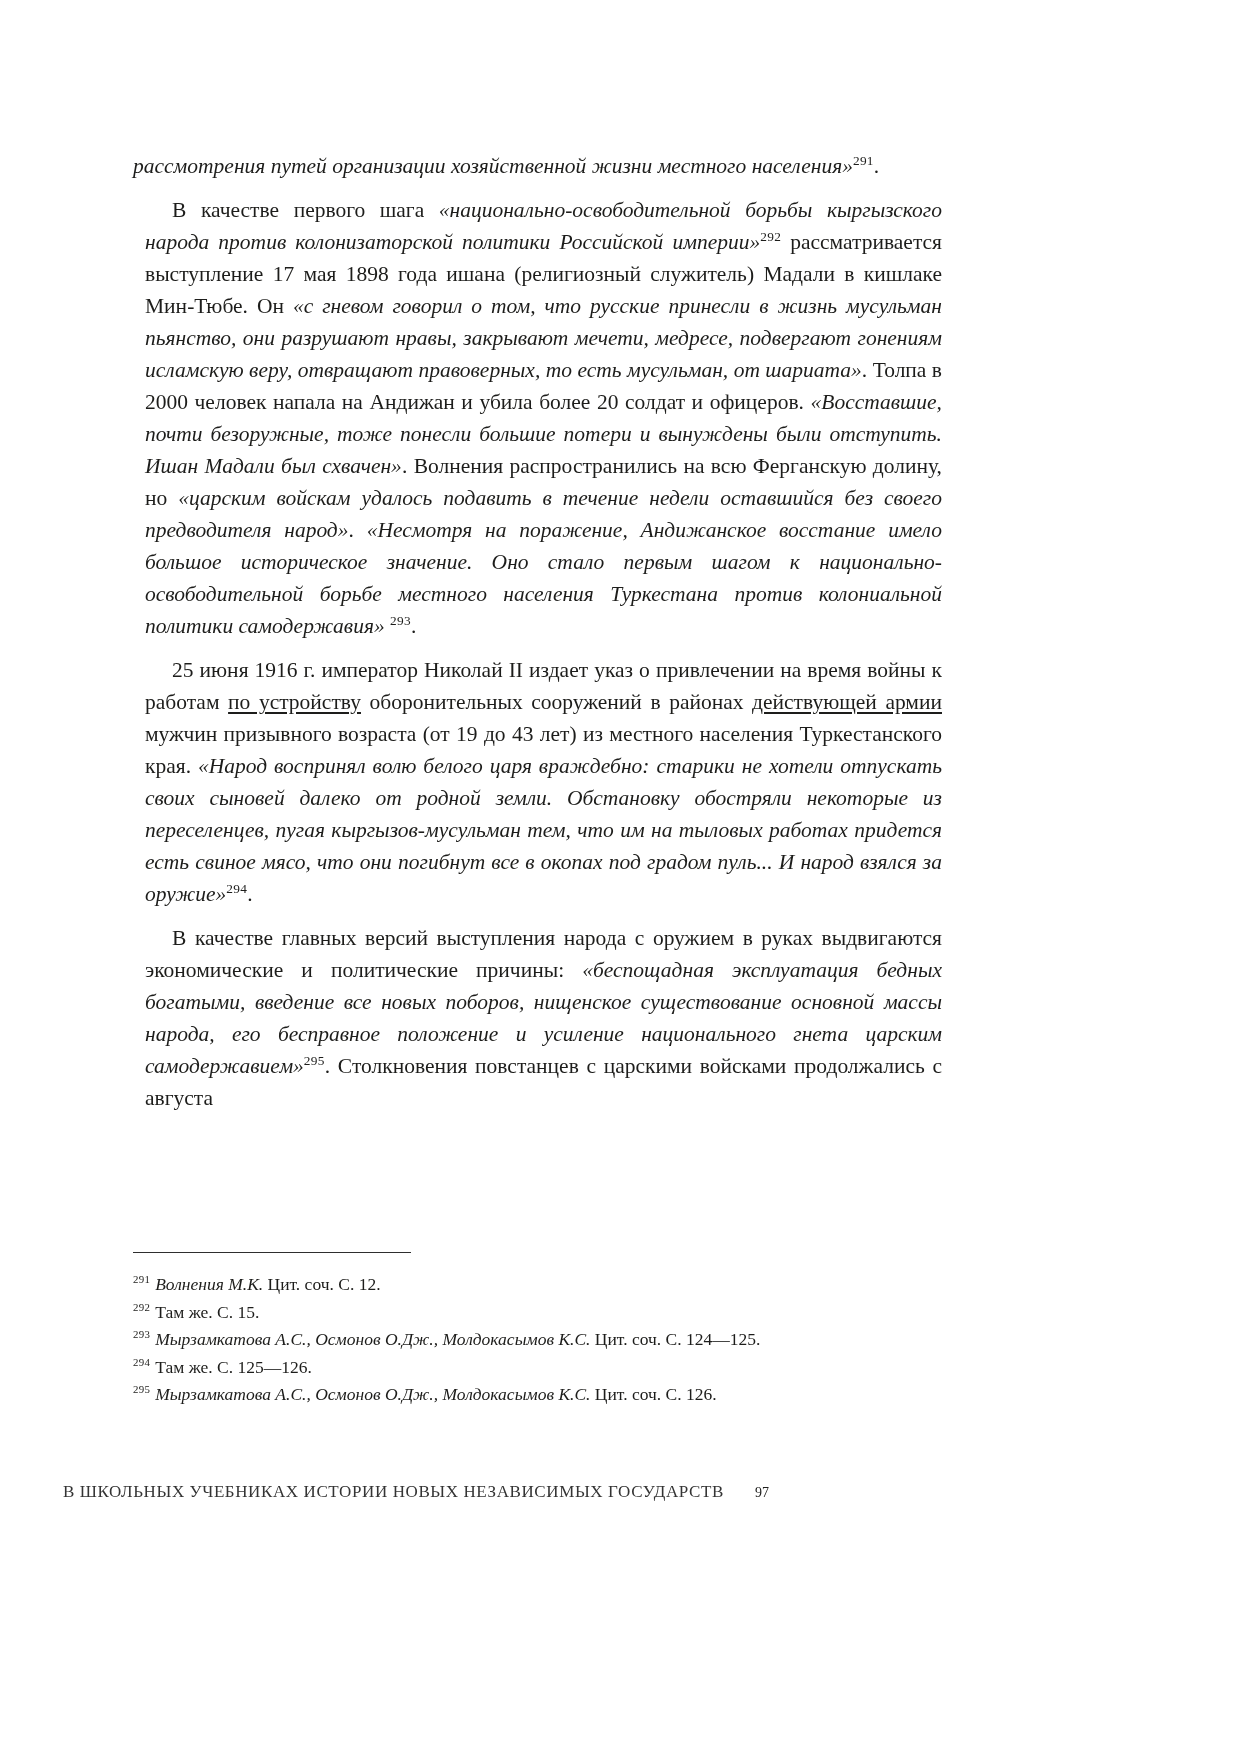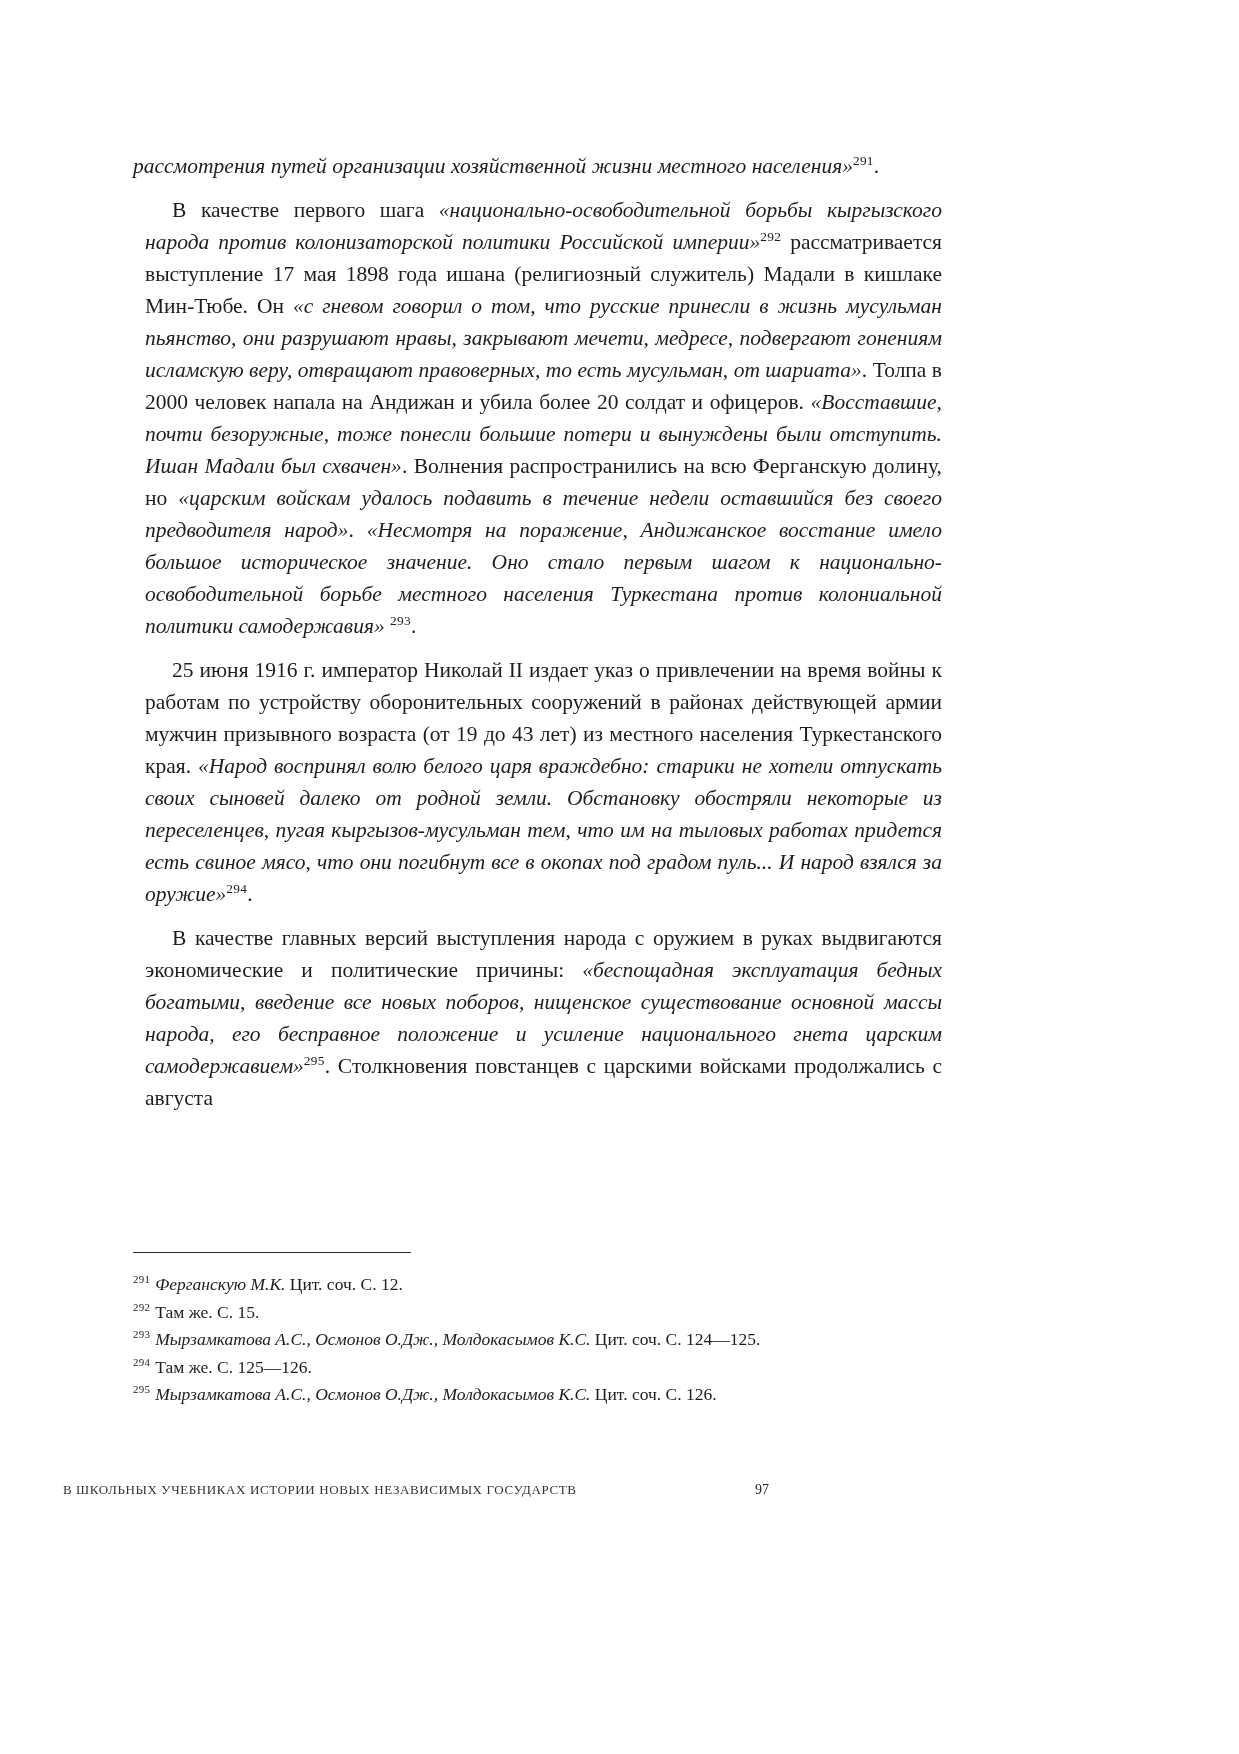--- a/index.html
+++ b/index.html
@@ -19,21 +19,21 @@
     top: 150px;
     width: 809px;
     font-size: 21.5px;
     line-height: 32px;
     text-align: justify;
   }
   p.para { margin: 0; }
   p.para + p.para { margin-top: 12px; margin-left: 12px; }
   p.para.indent { text-indent: 27px; }
   .it { font-style: italic; }
-  .ul { text-underline-offset: 3px; text-decoration-thickness: 1.5px; }
+  .ul { text-decoration: underline; text-underline-offset: 3px; text-decoration-thickness: 1.5px; }
   sup {
     font-size: 0.62em;
     line-height: 0;
     vertical-align: super;
     letter-spacing: 0.3px;
   }
   .fn-sep {
     position: absolute;
     left: 133px;
     top: 1252px;
@@ -55,21 +55,21 @@
   .footer {
     position: absolute;
     left: 63px;
     right: 298px;
     top: 1482px;
     display: flex;
     justify-content: space-between;
     align-items: baseline;
   }
   .running-title {
-    font-size: 13px;
+    font-size: 17px;
     letter-spacing: 0.6px;
     color: #343434;
   }
   .page-number {
     font-size: 14px;
     color: #1d1d1b;
   }
 </style>
 </head>
 <body>
@@ -79,21 +79,21 @@
   <div class="text-block">
       <p class="para"><span class="it">рассмотрения путей организации хозяйственной жизни местного населения»</span><sup>291</sup><span>.</span></p>
       <p class="para indent"><span>В качестве первого шага </span><span class="it">«национально-освободительной борьбы кыргызского народа против колонизаторской политики Российской империи»</span><sup>292</sup><span> рассматривается выступление 17 мая 1898 года ишана (религиозный служитель) Мадали в кишлаке Мин-Тюбе. Он </span><span class="it">«с гневом говорил о том, что русские принесли в жизнь мусульман пьянство, они разрушают нравы, закрывают мечети, медресе, подвергают гонениям исламскую веру, отвращают правоверных, то есть мусульман, от шариата»</span><span>. Толпа в 2000 человек напала на Андижан и убила более 20 солдат и офицеров. </span><span class="it">«Восставшие, почти безоружные, тоже понесли большие потери и вынуждены были отступить. Ишан Мадали был схвачен»</span><span>. Волнения распространились на всю Ферганскую долину, но </span><span class="it">«царским войскам удалось подавить в течение недели оставшийся без своего предводителя народ»</span><span>. </span><span class="it">«Несмотря на поражение, Андижанское восстание имело большое историческое значение. Оно стало первым шагом к национально-освободительной борьбе местного населения Туркестана против колониальной политики самодержавия»</span><span> </span><sup>293</sup><span>.</span></p>
       <p class="para indent"><span>25 июня 1916 г. император Николай II издает указ о привлечении на время войны к работам </span><span class="ul">по устройству</span><span> оборонительных сооружений в районах </span><span class="ul">действующей армии</span><span> мужчин призывного возраста (от 19 до 43 лет) из местного населения Туркестанского края. </span><span class="it">«Народ воспринял волю белого царя враждебно: старики не хотели отпускать своих сыновей далеко от родной земли. Обстановку обостряли некоторые из переселенцев, пугая кыргызов-мусульман тем, что им на тыловых работах придется есть свиное мясо, что они погибнут все в окопах под градом пуль... И народ взялся за оружие»</span><sup>294</sup><span>.</span></p>
       <p class="para indent"><span>В качестве главных версий выступления народа с оружием в руках выдвигаются экономические и политические причины: </span><span class="it">«беспощадная эксплуатация бедных богатыми, введение все новых поборов, нищенское существование основной массы народа, его бесправное положение и усиление национального гнета царским самодержавием»</span><sup>295</sup><span>. Столкновения повстанцев с царскими войсками продолжались с августа</span></p>
     </div>
 
   <div class="fn-sep"></div>
 
   <div class="footnotes">
-      <div class="footnote"><sup>291</sup><span class="it">Ферганскую М.К.</span><span> Цит. соч. С. 12.</span></div>
+      <div class="footnote"><sup>291</sup><span class="it">Волнения М.К.</span><span> Цит. соч. С. 12.</span></div>
       <div class="footnote"><sup>292</sup><span>Там же. С. 15.</span></div>
       <div class="footnote"><sup>293</sup><span class="it">Мырзамкатова А.С., Осмонов О.Дж., Молдокасымов К.С.</span><span> Цит. соч. С. 124—125.</span></div>
       <div class="footnote"><sup>294</sup><span>Там же. С. 125—126.</span></div>
       <div class="footnote"><sup>295</sup><span class="it">Мырзамкатова А.С., Осмонов О.Дж., Молдокасымов К.С.</span><span> Цит. соч. С. 126.</span></div>
     </div>
 
   <div class="footer">
     <span class="running-title">В ШКОЛЬНЫХ УЧЕБНИКАХ ИСТОРИИ НОВЫХ НЕЗАВИСИМЫХ ГОСУДАРСТВ</span>
     <span class="page-number">97</span>
   </div>

